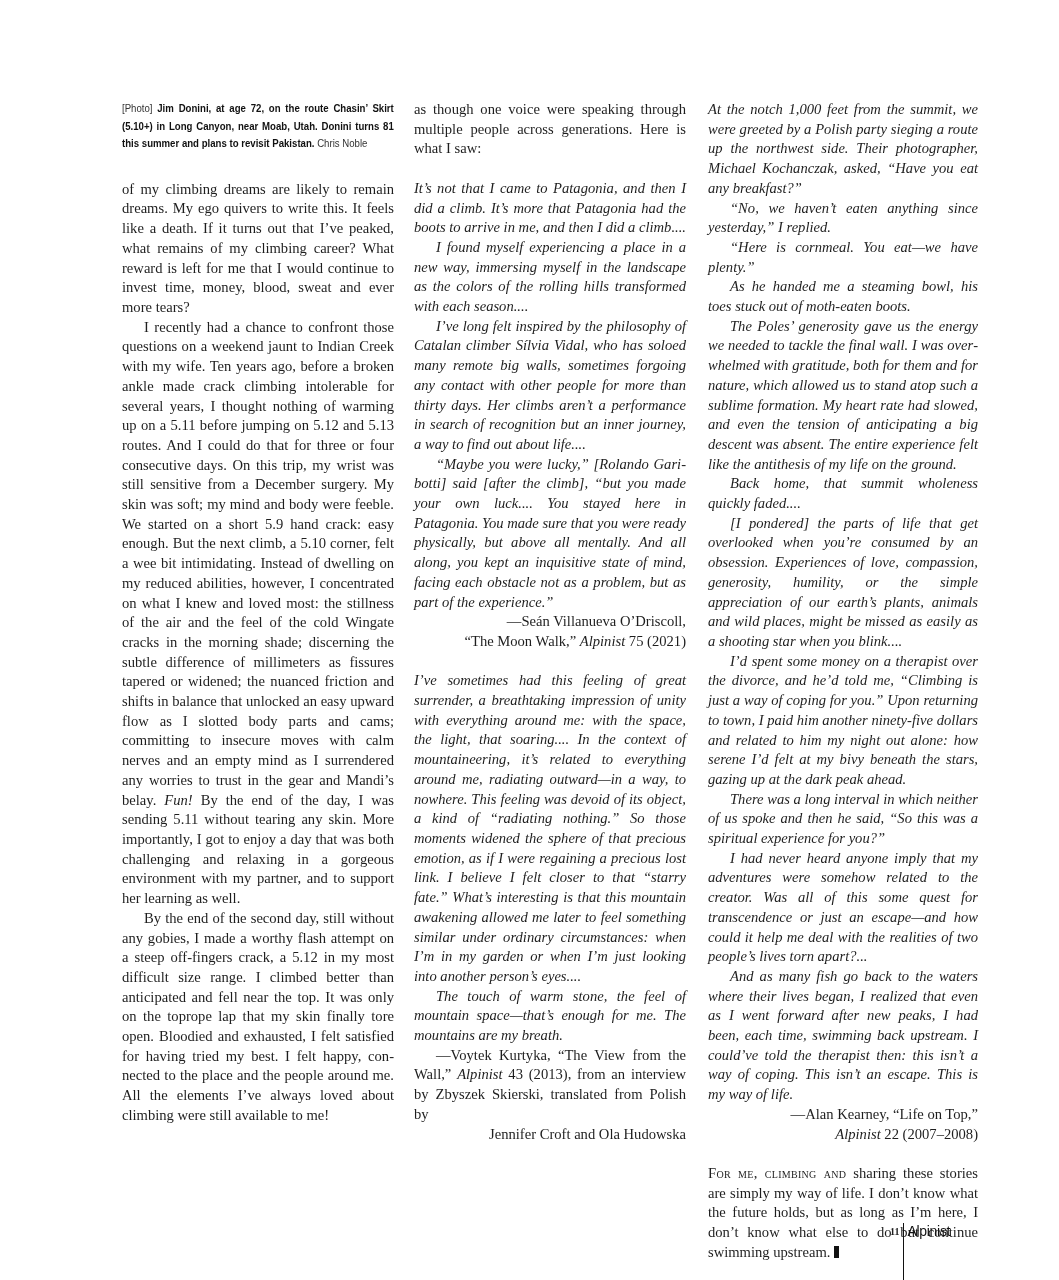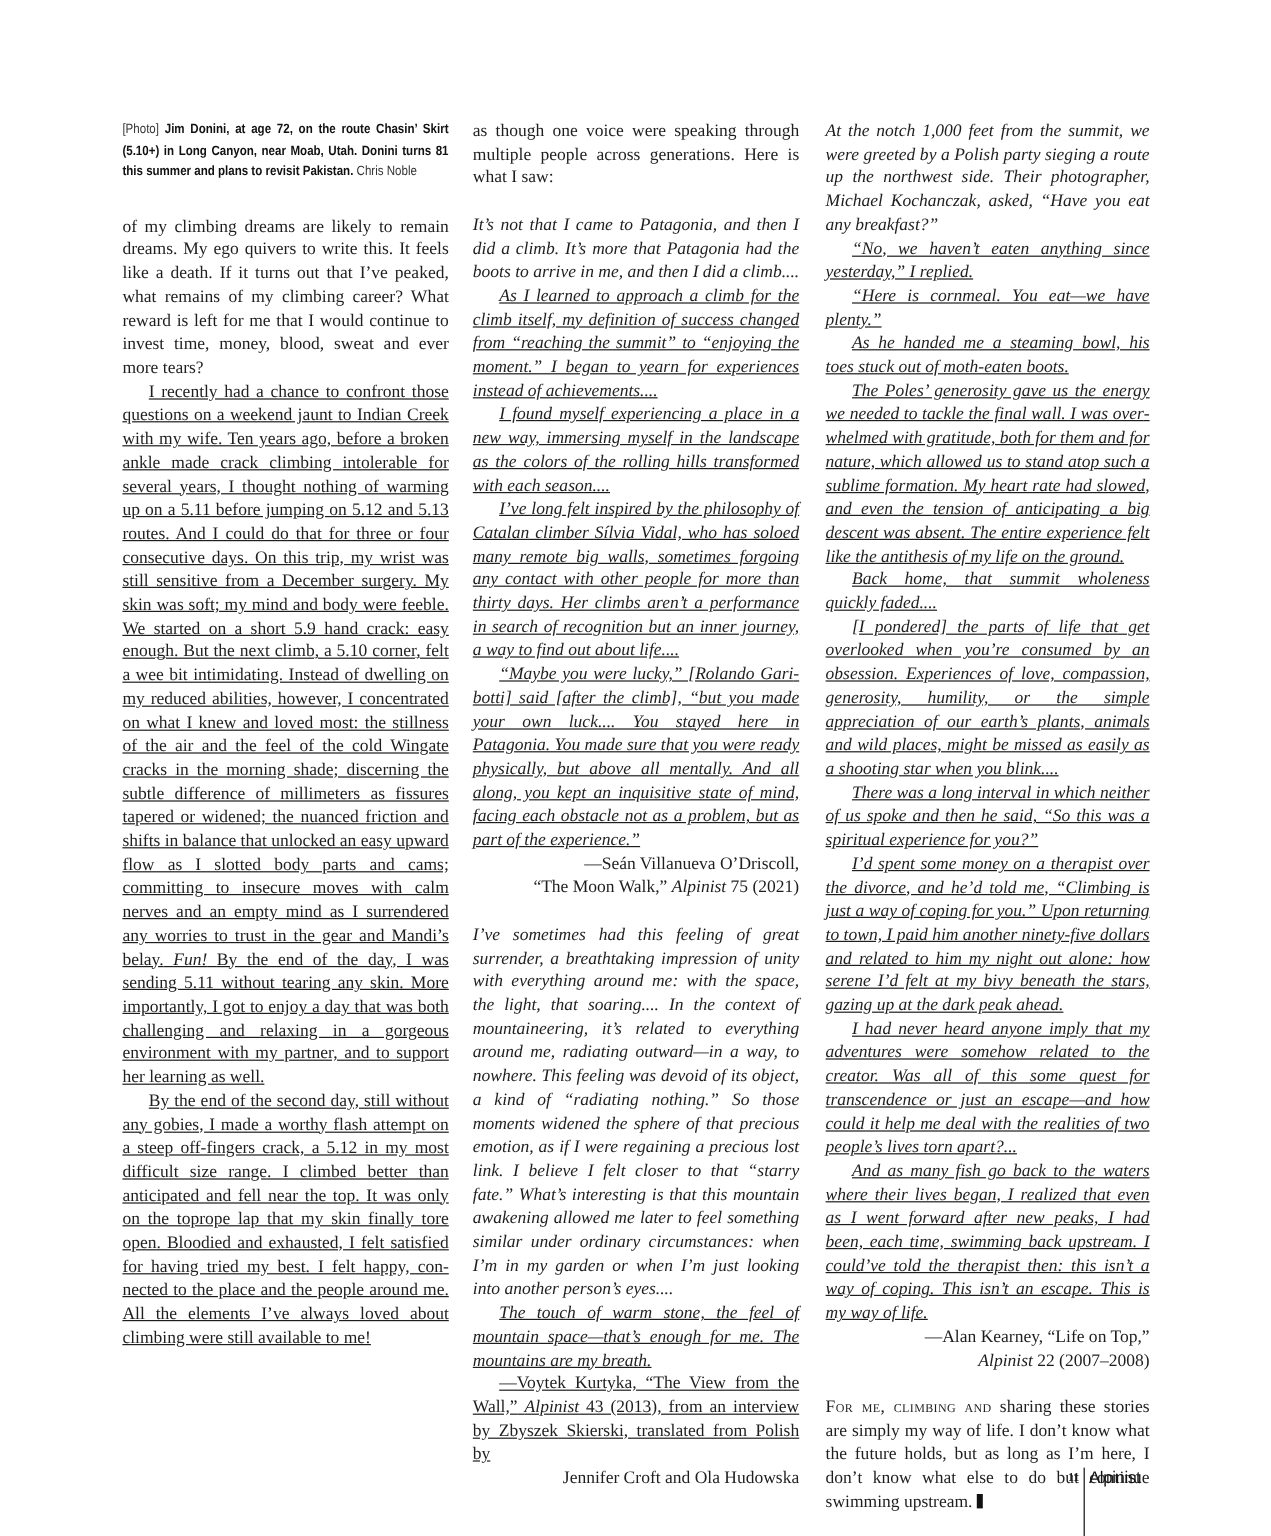--- a/index.html
+++ b/index.html
@@ -4,35 +4,35 @@
   <style>
     html, body { margin: 0; padding: 0; background: #ffffff; }
     body {
       width: 1059px; height: 1280px; position: relative; overflow: hidden;
       color: #1e1e1e;
       font-family: "Liberation Serif", "DejaVu Serif", serif;
     }
     .col {
       position: absolute; top: 100px;
       font-size: 14.6px; line-height: 19.7px;
-      text-align: justify; hyphens: manual;
+      text-align: justify; hyphens: manual; margin-left: 20px;
     }
     .col-left { left: 102px; width: 272px; }
     .col-mid  { left: 394px; width: 272px; }
     .col-right{ left: 688px; width: 270px; }
     .caption {
       font-family: "Liberation Sans", "DejaVu Sans", sans-serif;
       font-size: 11.2px; line-height: 17.6px; text-align: justify;
       transform: scaleX(0.86); transform-origin: left top; width: 316px;
       letter-spacing: 0;
     }
     .caption .tag, .caption .credit { font-weight: normal; color: #333; }
     .caption .bold { font-weight: bold; color: #111; }
     p { margin: 0; }
-    .indent { text-indent: 22px; text-decoration: underline; }
+    .indent { text-indent: 22px; }
     .it { font-style: italic; }
     .gap { height: 19.7px; }
     .attrib { text-align: right; }
     .smallcaps { font-variant: small-caps; letter-spacing: 0.3px; }
     .endmark {
       display: inline-block; width: 5px; height: 12px; background: #111;
       vertical-align: -1px; margin-left: 4px;
     }
     .footer {
       position: absolute; left: 890px; top: 1223px; height: 56px;
@@ -62,21 +62,20 @@
   <p>of my climbing dreams are likely to remain dreams. My ego quivers to write this. It feels like a death. If it turns out that I’ve peaked, what remains of my climbing career? What reward is left for me that I would continue to invest time, money, blood, sweat and ever more tears?</p>
   <p class="indent"><span>I recently had a chance to confront those questions on a weekend jaunt to Indian Creek with my wife. Ten years ago, before a broken ankle made crack climbing intolerable for sev­eral years, I thought nothing of warming up on a 5.11 before jumping on 5.12 and 5.13 routes. And I could do that for three or four consecutive days. On this trip, my wrist was still sensitive from a December surgery. My skin was soft; my mind and body were feeble. We started on a short 5.9 hand crack: easy enough. But the next climb, a 5.10 corner, felt a wee bit intimidating. Instead of dwelling on my reduced abilities, however, I concentrated on what I knew and loved most: the stillness of the air and the feel of the cold Wingate cracks in the morning shade; discerning the subtle difference of millimeters as fissures tapered or widened; the nuanced friction and shifts in balance that unlocked an easy upward flow as I slotted body parts and cams; committing to insecure moves with calm nerves and an empty mind as I surrendered any worries to trust in the gear and Mandi’s belay.</span> <span class="it">Fun!</span> <span>By the end of the day, I was sending 5.11 without tearing any skin. More importantly, I got to enjoy a day that was both challenging and relaxing in a gorgeous environment with my partner, and to support her learning as well.</span></p>
   <p class="indent">By the end of the second day, still without any gobies, I made a worthy flash attempt on a steep off-fingers crack, a 5.12 in my most difficult size range. I climbed better than anticipated and fell near the top. It was only on the toprope lap that my skin finally tore open. Bloodied and exhausted, I felt satisfied for having tried my best. I felt happy, con­nected to the place and the people around me. All the elements I’ve always loved about climbing were still available to me!</p>
 </div>
 
 <div class="col col-mid">
   <p>as though one voice were speaking through multiple people across generations. Here is what I saw:</p>
   <div class="gap"></div>
   <div>
     <p class="it">It’s not that I came to Patagonia, and then I did a climb. It’s more that Patagonia had the boots to arrive in me, and then I did a climb....</p>
-    <p class="it indent">As I learned to approach a climb for the climb itself, my definition of success changed from “reaching the summit” to “enjoying the moment.” I began to yearn for experiences instead of achievements....</p>
     <p class="it indent">I found myself experiencing a place in a new way, immersing myself in the landscape as the colors of the rolling hills transformed with each season....</p>
     <p class="it indent">I’ve long felt inspired by the philosophy of Catalan climber Sílvia Vidal, who has soloed many remote big walls, sometimes forgoing any contact with other people for more than thirty days. Her climbs aren’t a performance in search of recognition but an inner journey, a way to find out about life....</p>
     <p class="it indent">“Maybe you were lucky,” [Rolando Gari­botti] said [after the climb], “but you made your own luck.... You stayed here in Patagonia. You made sure that you were ready physically, but above all mentally. And all along, you kept an inquisitive state of mind, facing each obstacle not as a problem, but as part of the experience.”</p>
     <p class="attrib">—Seán Villanueva O’Driscoll,</p>
     <p class="attrib"><span>“The Moon Walk,”</span> <span class="it">Alpinist</span> <span>75 (2021)</span></p>
   </div>
   <div class="gap"></div>
   <div>
     <p class="it">I’ve sometimes had this feeling of great surrender, a breathtaking impression of unity with every­thing around me: with the space, the light, that soaring.... In the context of mountaineering, it’s related to everything around me, radiating outward—in a way, to nowhere. This feeling was devoid of its object, a kind of “radiating nothing.” So those moments widened the sphere of that precious emotion, as if I were regain­ing a precious lost link. I believe I felt closer to that “starry fate.” What’s interesting is that this mountain awakening allowed me later to feel something similar under ordinary circumstances: when I’m in my garden or when I’m just looking into another person’s eyes....</p>
     <p class="it indent">The touch of warm stone, the feel of moun­tain space—that’s enough for me. The mountains are my breath.</p>
@@ -87,22 +86,22 @@
 
 <div class="col col-right">
   <div>
     <p class="it">At the notch 1,000 feet from the summit, we were greeted by a Polish party sieging a route up the northwest side. Their photographer, Michael Kochanczak, asked, “Have you eat any breakfast?”</p>
     <p class="it indent">“No, we haven’t eaten anything since yester­day,” I replied.</p>
     <p class="it indent">“Here is cornmeal. You eat—we have plenty.”</p>
     <p class="it indent">As he handed me a steaming bowl, his toes stuck out of moth-eaten boots.</p>
     <p class="it indent">The Poles’ generosity gave us the energy we needed to tackle the final wall. I was over­whelmed with gratitude, both for them and for nature, which allowed us to stand atop such a sublime formation. My heart rate had slowed, and even the tension of anticipating a big descent was absent. The entire experience felt like the antithesis of my life on the ground.</p>
     <p class="it indent">Back home, that summit wholeness quickly faded....</p>
     <p class="it indent">[I pondered] the parts of life that get over­looked when you’re consumed by an obsession. Experiences of love, compassion, generosity, humility, or the simple appreciation of our earth’s plants, animals and wild places, might be missed as easily as a shooting star when you blink....</p>
+    <p class="it indent">I’d spent some money on a therapist over the divorce, and he’d told me, “Climbing is just a way of coping for you.” Upon returning to town, I paid him another ninety-five dollars and related to him my night out alone: how serene I’d felt at my bivy beneath the stars, gazing up at the dark peak ahead.</p>
     <p class="it indent">There was a long interval in which neither of us spoke and then he said, “So this was a spiritual experience for you?”</p>
-    <p class="it indent">I’d spent some money on a therapist over the divorce, and he’d told me, “Climbing is just a way of coping for you.” Upon returning to town, I paid him another ninety-five dollars and related to him my night out alone: how serene I’d felt at my bivy beneath the stars, gazing up at the dark peak ahead.</p>
     <p class="it indent">I had never heard anyone imply that my adventures were somehow related to the creator. Was all of this some quest for transcendence or just an escape—and how could it help me deal with the realities of two people’s lives torn apart?...</p>
     <p class="it indent">And as many fish go back to the waters where their lives began, I realized that even as I went forward after new peaks, I had been, each time, swimming back upstream. I could’ve told the therapist then: this isn’t a way of coping. This isn’t an escape. This is my way of life.</p>
     <p class="attrib">—Alan Kearney, “Life on Top,”</p>
     <p class="attrib"><span class="it">Alpinist</span> <span>22 (2007–2008)</span></p>
   </div>
   <div class="gap"></div>
   <p><span class="smallcaps">For me, climbing and</span> <span>sharing these stories are simply my way of life. I don’t know what the future holds, but as long as I’m here, I don’t know what else to do but continue swim­ming upstream.</span><span class="endmark"></span></p>
 </div>
 
 <div class="footer">

